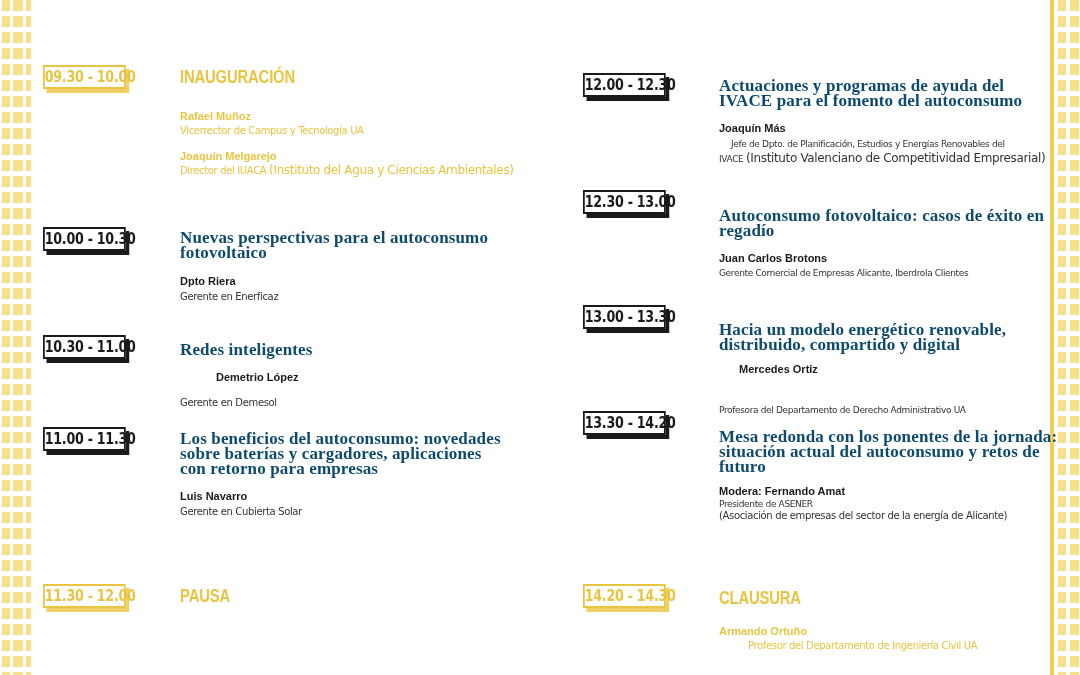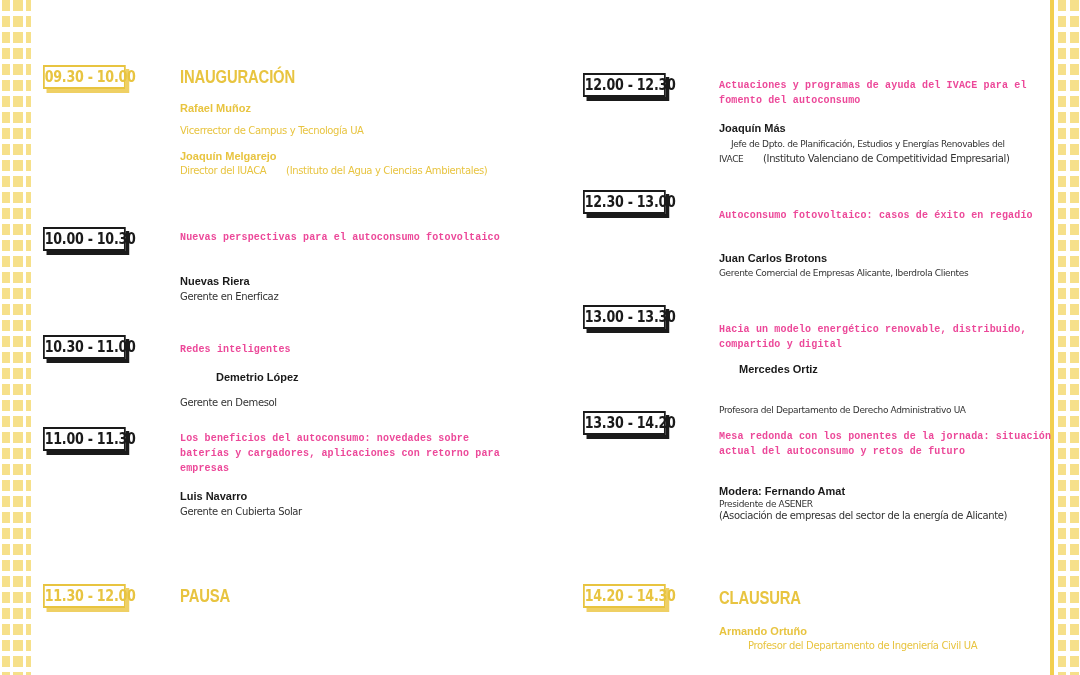--- a/index.html
+++ b/index.html
@@ -55,25 +55,25 @@
     font-weight: bold;
     font-size: 19px;
     color: #e8c440;
     letter-spacing: -0.2px;
     transform: scaleX(0.78);
     transform-origin: left center;
     white-space: nowrap;
   }
   .talk-title {
     position: absolute;
-    font-family: Liberation Mono, monospace;
+    font-family: Liberation Serif, serif;
     font-weight: bold;
-    font-size: 10px;
+    font-size: 17px;
     line-height: 15px;
-    color: #ec4899;
+    color: #0c4a6e;
     letter-spacing: 0.15px;
     width: 340px;
   }
   .speaker {
     position: absolute;
     font-family: "Liberation Sans", sans-serif;
     font-weight: bold;
     font-size: 11px;
     color: #1a1a1a;
     white-space: nowrap;
@@ -83,41 +83,41 @@
     position: absolute;
     font-family: "DejaVu Sans", sans-serif;
     font-size: 10px;
     color: #333;
     letter-spacing: -0.35px;
     white-space: nowrap;
     line-height: 13px;
   }
   .role.yellow { color: #e8c440; }
   .role.small { font-size: 9px; }
-  .role .paren { font-size: 10px; margin-left: 17px; }
+  .role .paren { font-size: 12px; }
 </style>
 </head>
 <body>
 
 <div class="edge-left"></div>
 <div class="edge-right-line"></div>
 <div class="edge-right"></div>
 
 <section>
 
   <div class="time-box yellow" style="left:43px; top:65px;"><span>09.30 - 10.00</span></div>
   <div class="section-title" style="left:180px; top:66px;">INAUGURACIÓN</div>
-  <div class="speaker yellow" style="left:180px; top:102px;">Rafael Muñoz</div>
+  <div class="speaker yellow" style="left:180px; top:110px;">Rafael Muñoz</div>
   <div class="role yellow" style="left:180px; top:124px;">Vicerrector de Campus y Tecnología UA</div>
   <div class="speaker yellow" style="left:180px; top:150px;">Joaquín Melgarejo</div>
   <div class="role yellow" style="left:180px; top:164px;"><span>Director del IUACA</span> <span class="paren">(Instituto del Agua y Ciencias Ambientales)</span></div>
 
   <div class="time-box" style="left:43px; top:227px;"><span>10.00 - 10.30</span></div>
   <div class="talk-title" style="left:180px; top:230px;">Nuevas perspectivas para el autoconsumo fotovoltaico</div>
-  <div class="speaker" style="left:180px; top:275px;">Nuevas Riera</div>
+  <div class="speaker" style="left:180px; top:275px;">Dpto Riera</div>
   <div class="role" style="left:180px; top:290px;">Gerente en Enerficaz</div>
 
   <div class="time-box" style="left:43px; top:335px;"><span>10.30 - 11.00</span></div>
   <div class="talk-title" style="left:180px; top:342px;">Redes inteligentes</div>
   <div class="speaker" style="left:180px; top:371px;margin-left:36px;">Demetrio López</div>
   <div class="role" style="left:180px; top:396px;">Gerente en Demesol</div>
 
   <div class="time-box" style="left:43px; top:427px;"><span>11.00 - 11.30</span></div>
   <div class="talk-title" style="left:180px; top:431px; width:330px;">Los beneficios del autoconsumo: novedades sobre baterías y cargadores, aplicaciones con retorno para empresas</div>
   <div class="speaker" style="left:180px; top:490px;">Luis Navarro</div>

